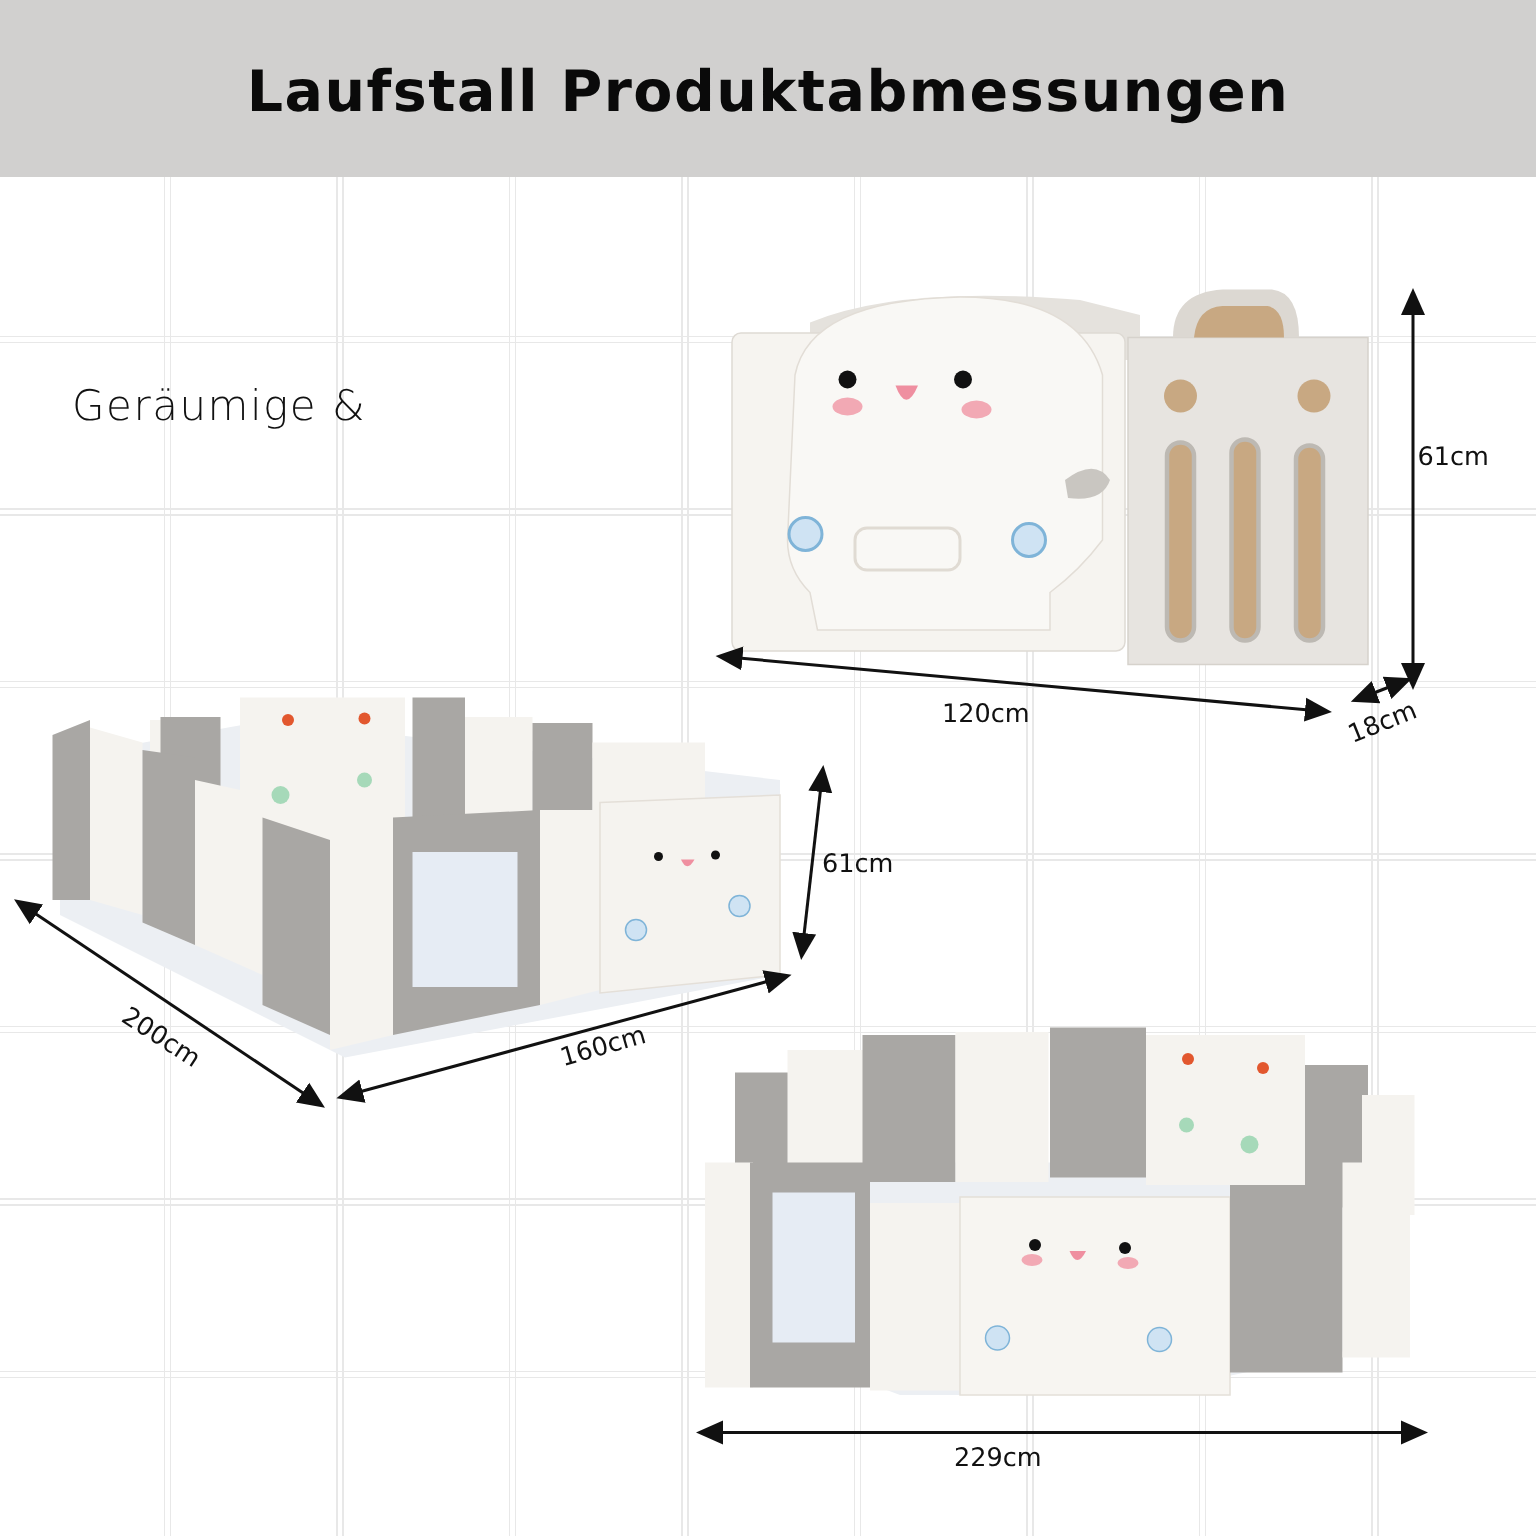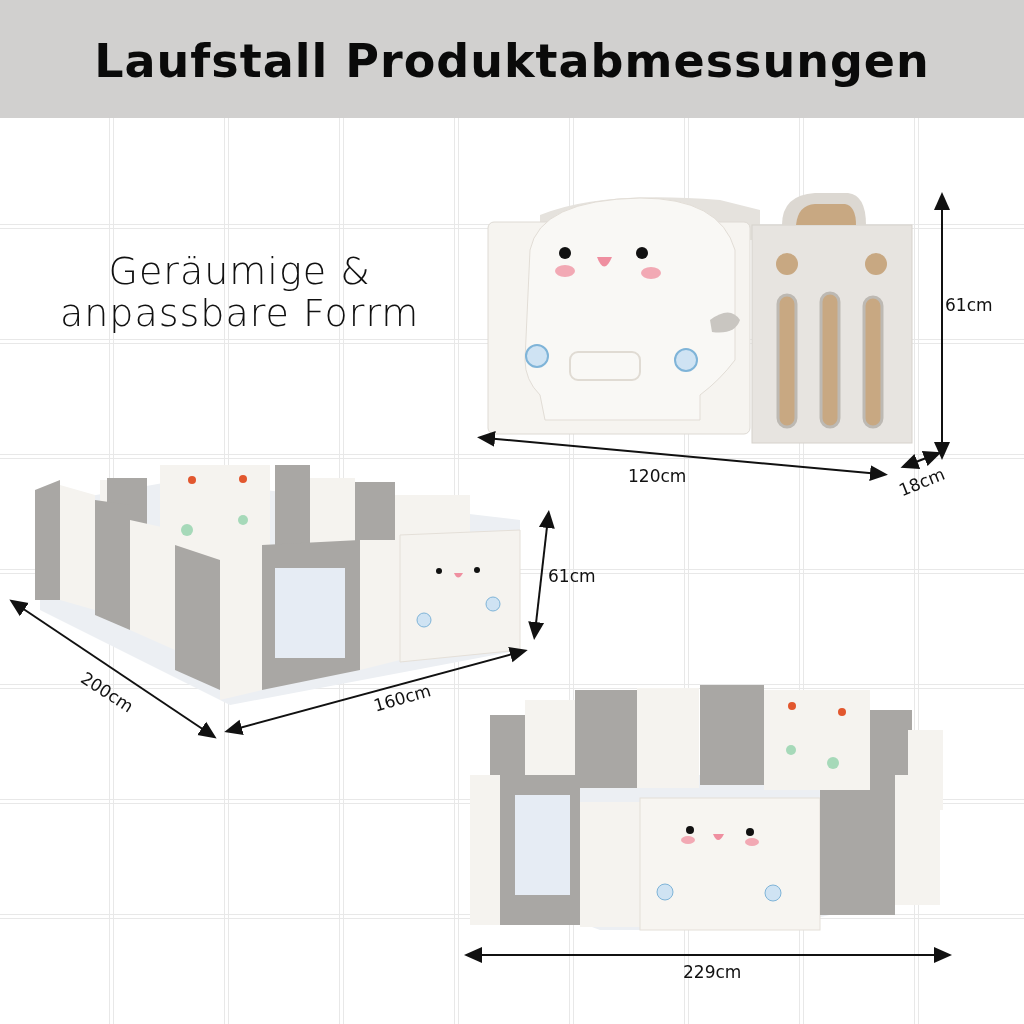--- a/index.html
+++ b/index.html
@@ -5,37 +5,36 @@
   html, body { margin:0; padding:0; }
   body { width:1024px; height:1024px; position:relative; overflow:hidden; background:#ffffff;
          font-family:"DejaVu Sans", sans-serif; }
   .tiles { position:absolute; inset:0;
     background-image:
       repeating-linear-gradient(90deg, transparent 0 109px, #e8e8e8 109px 110px, transparent 110px 113px, #e8e8e8 113px 114px, transparent 114px 115px),
       repeating-linear-gradient(0deg, transparent 0 109px, #e8e8e8 109px 110px, transparent 110px 113px, #e8e8e8 113px 114px, transparent 114px 115px);
     background-position: 0 4px; }
   .header { position:absolute; left:0; top:0; width:1024px; height:118px; background:#d1d0cf;
             display:flex; align-items:center; justify-content:center; }
-  .header-title { font-family:"DejaVu Sans", sans-serif; font-weight:bold; font-size:46px; color:#0a0a0a; letter-spacing:1px; margin-top:4px; }
-  .tagline { position:absolute; left:60px; top:250px; font-family:"DejaVu Sans", sans-serif; font-size:38px; line-height:42px; color:#111; letter-spacing:1px; font-weight:300;text-align:center; }
+  .header-title { font-family:"DejaVu Sans", sans-serif; font-weight:bold; font-size:38px; color:#0a0a0a; letter-spacing:1px; margin-top:4px; }
+  .tagline { position:absolute; left:48px; top:250px; font-family:"DejaVu Sans", sans-serif; font-size:28px; line-height:42px; color:#111; letter-spacing:1px; font-weight:300; }
   .dim { position:absolute; font-family:"DejaVu Sans", sans-serif; font-size:17px; color:#111; white-space:nowrap; }
   svg.layer { position:absolute; left:0; top:0; }
 </style>
 </head>
 <body>
 
 <div class="tiles"></div>
 
 <div class="header">
   <div class="header-title">Laufstall Produktabmessungen</div>
 </div>
 
 <div class="tagline">
   <div>Geräumige &amp;</div>
-  <div>anpassbare Forrm</div>
 </div>
 
 <svg class="layer" width="1024" height="1024">
   <defs>
     <marker id="ah" markerWidth="10" markerHeight="10" refX="5" refY="5" orient="auto-start-reverse">
       <path d="M0,1 L9,5 L0,9 Z" fill="#111"></path>
     </marker>
   </defs>
 
   <path d="M540,215 Q600,190 720,200 L760,210 L760,240 L540,240 Z" fill="#e5e2dd"></path>
@@ -155,13 +154,13 @@
   <circle cx="750" cy="832" r="4" fill="#111"></circle>
   <path d="M713,834 Q718,846 724,834 Z" fill="#ef8fa0"></path>
   <ellipse cx="688" cy="840" rx="7" ry="4" fill="#f2a9b4"></ellipse>
   <ellipse cx="752" cy="842" rx="7" ry="4" fill="#f2a9b4"></ellipse>
   <circle cx="665" cy="892" r="8" fill="#cfe3f3" stroke="#7fb4d8"></circle>
   <circle cx="773" cy="893" r="8" fill="#cfe3f3" stroke="#7fb4d8"></circle>
   <rect x="820" y="790" width="75" height="125" fill="#a9a7a4"></rect>
   <rect x="895" y="775" width="45" height="130" fill="#f5f3ef"></rect>
   <line x1="472" y1="955" x2="944" y2="955" stroke="#111" stroke-width="2" marker-start="url(#ah3)" marker-end="url(#ah3)"></line>
 </svg>
-<div class="dim" style="left:683px; top:962px;">229cm</div>
+<div class="dim" style="left:636px; top:962px;">229cm</div>
 
 </body></html>

